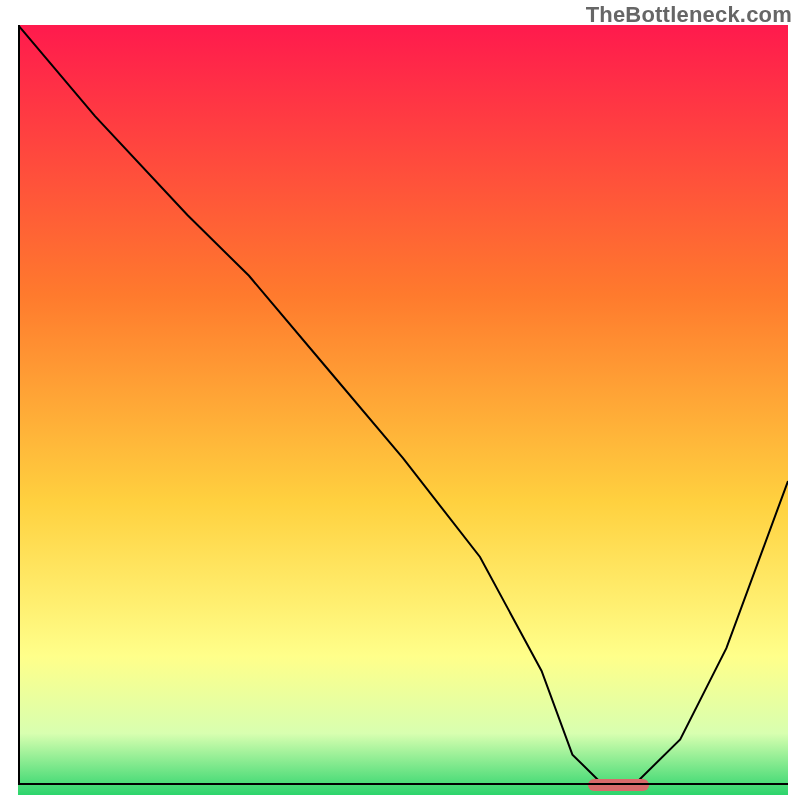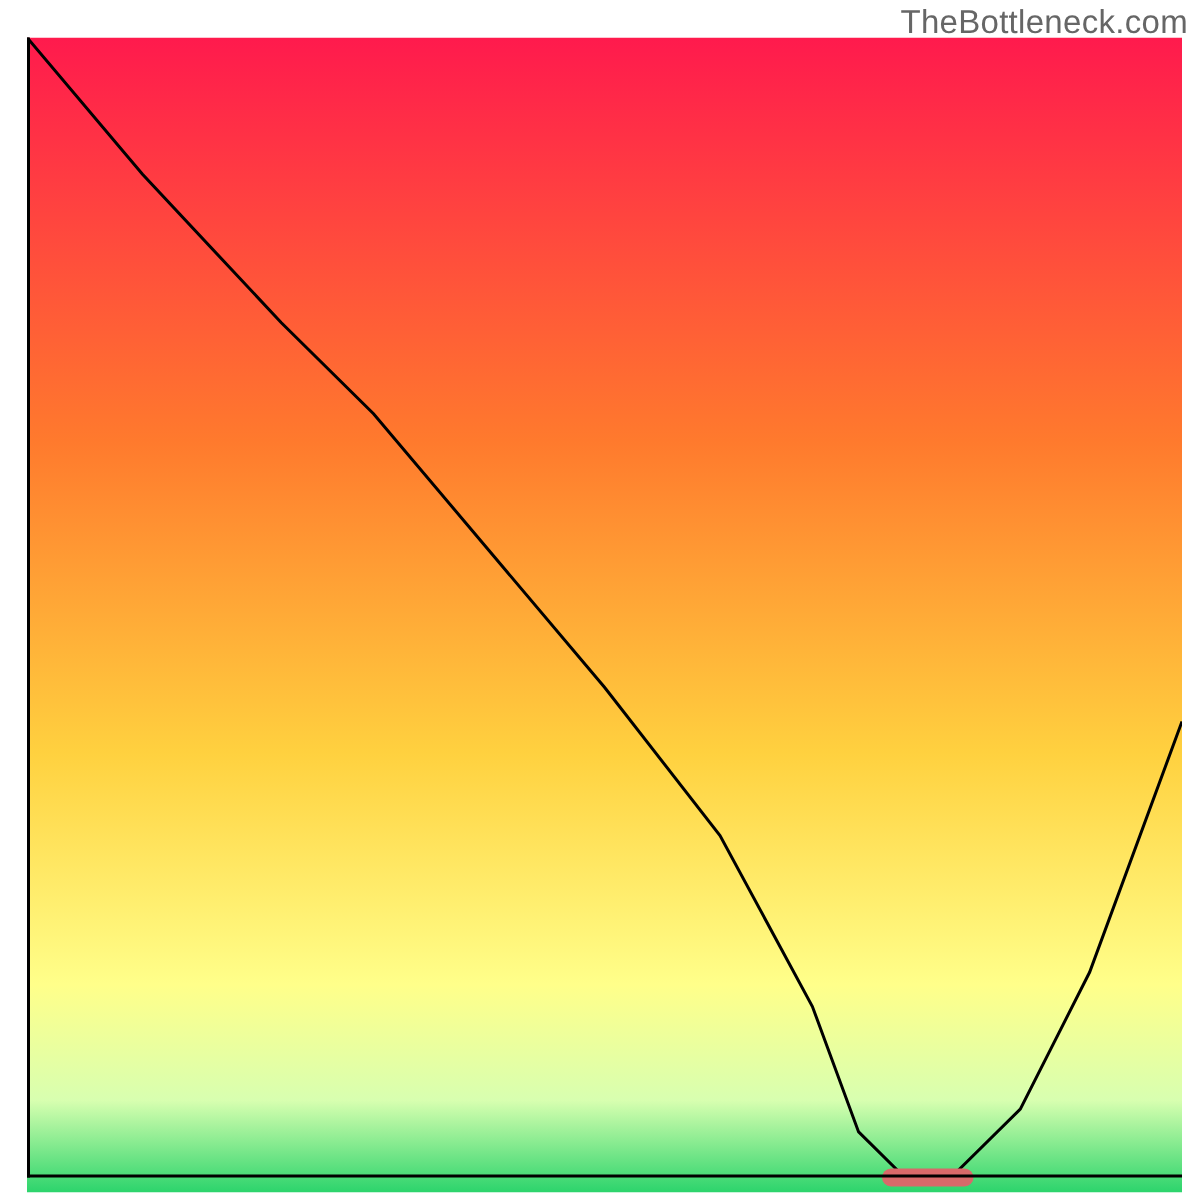--- a/index.html
+++ b/index.html
@@ -14,21 +14,21 @@
   .stage {
     position: relative;
     width: 800px;
     height: 800px;
   }
   .watermark {
     position: absolute;
     top: 2px;
     right: 8px;
     font-size: 22px;
-    font-weight: 400;
+    font-weight: 700;
     color: #666666;
     letter-spacing: 0.2px;
     z-index: 10;
   }
   .plot-frame {
     position: absolute;
     left: 18px;
     top: 25px;
     width: 770px;
     height: 760px;

